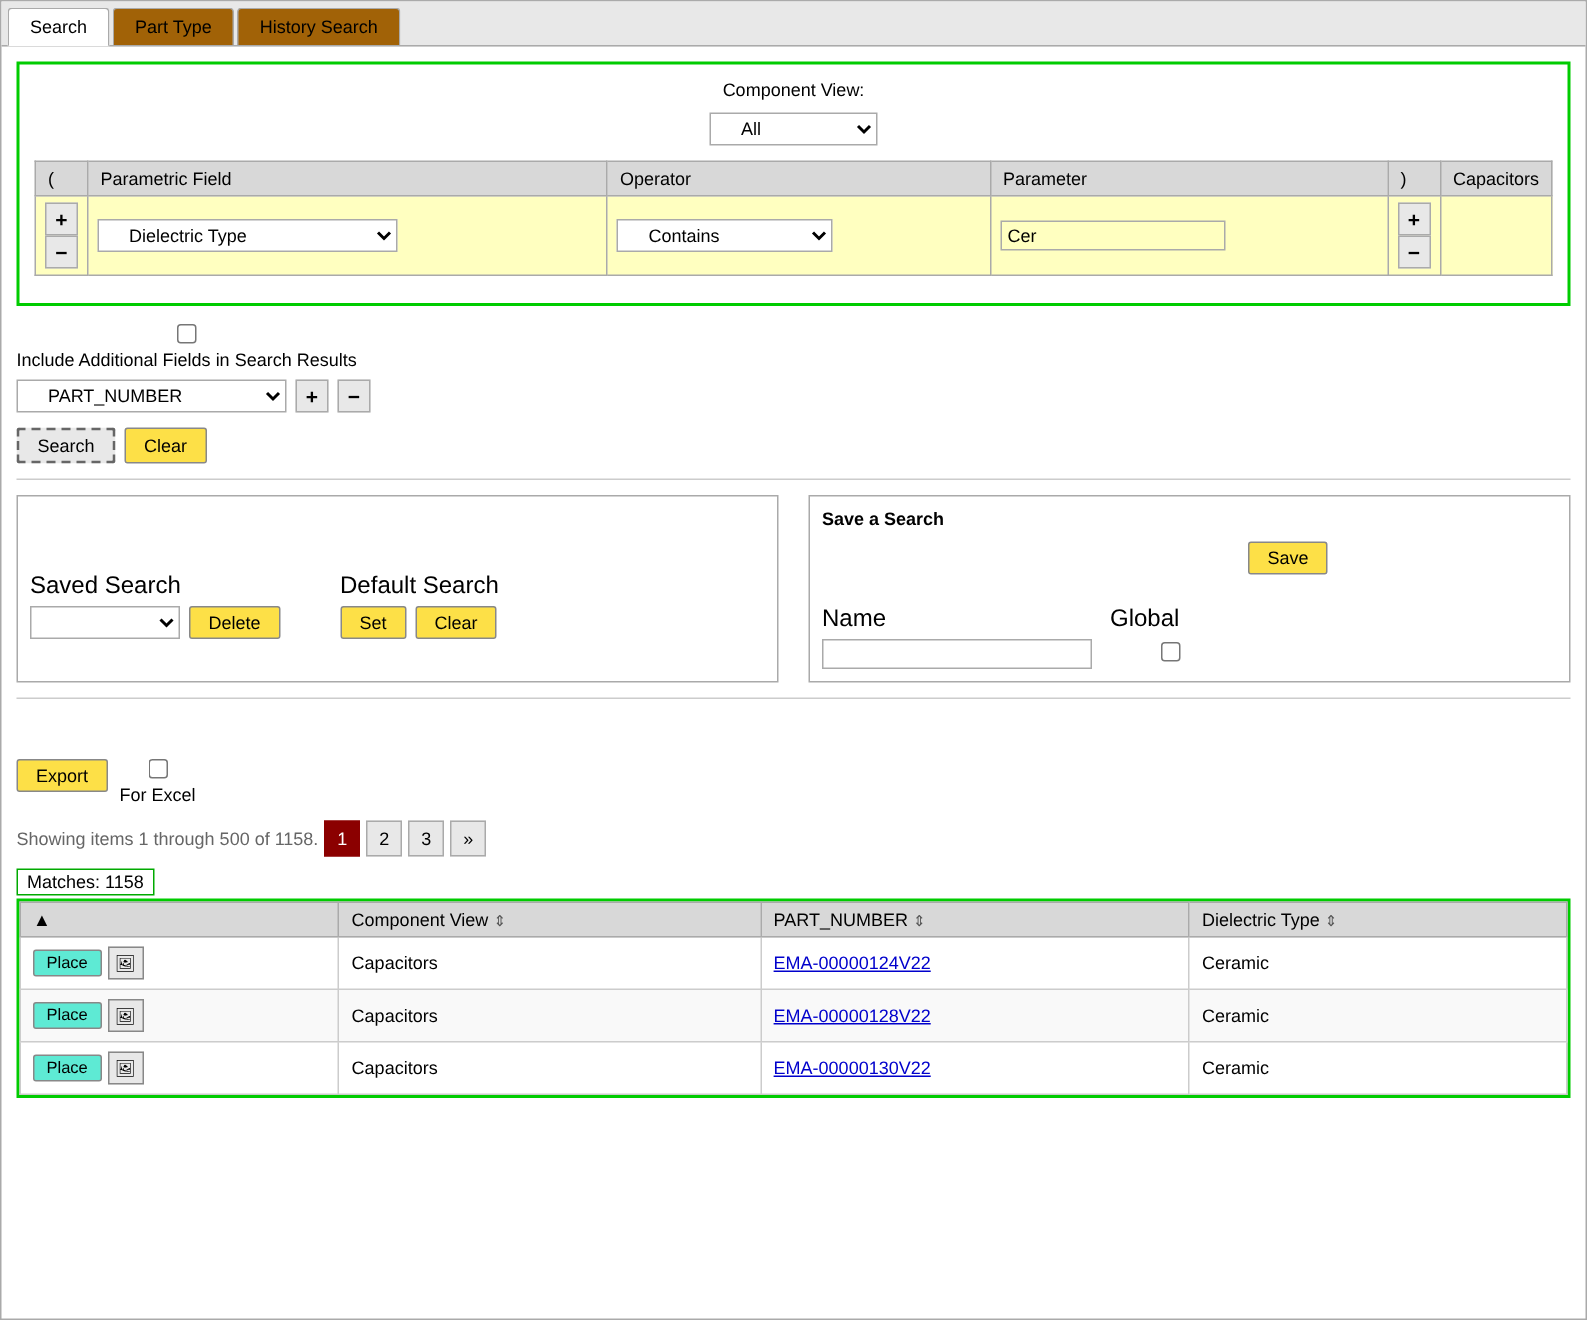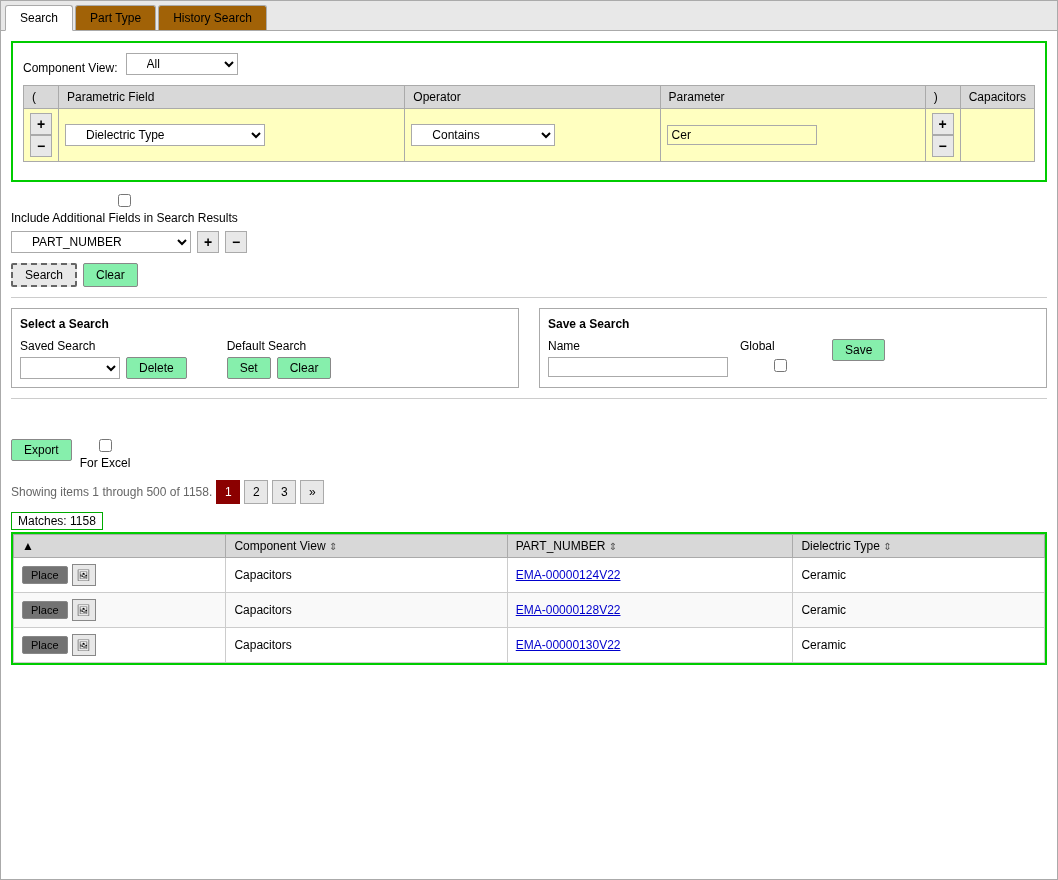--- a/index.html
+++ b/index.html
@@ -45,23 +45,24 @@
     }
     
     .search-section {
       border: 2px solid #00cc00;
       padding: 10px;
       margin-bottom: 12px;
       background: #fff;
     }
     .component-view-row {
       display: flex;
-      align-items: flex-end;
+      align-items: center;
       margin-bottom: 10px;
       gap: 8px;
+      flex-direction: column;
     }
     .component-view-row label {
       font-size: 12px;
     }
     select {
       font-size: 12px;
       border: 1px solid #aaa;
       padding: 2px 16px;
       background: #fff;
     }
@@ -140,21 +141,21 @@
     }
     
     .action-buttons {
       display: flex;
       gap: 6px;
       margin-bottom: 4px;
     }
     .btn {
       padding: 3px 12px;
       border: 1px solid #888;
-      background: #86efac;
+      background: #fde047;
       cursor: pointer;
       font-size: 12px;
       border-radius: 2px;
     }
     .btn-search {
       border: 2px dashed #666;
       background: #e8e8e8;
     }
     
     .divider {
@@ -172,22 +173,23 @@
       border: 1px solid #aaa;
       padding: 8px;
       flex: 1;
     }
     .search-box-title {
       font-size: 12px;
       font-weight: bold;
       margin-bottom: 8px;
     }
     .search-box-label {
-      font-size: 12px;
+      font-size: 16px;
       min-width: 80px;
+      margin-top: 43px;
     }
     .name-input {
       width: 180px;
       border: 1px solid #aaa;
       padding: 2px 4px;
       font-size: 12px;
     }
     
     .export-row {
       display: flex;
@@ -259,21 +261,21 @@
       padding: 6px 8px;
       font-size: 12px;
       vertical-align: middle;
     }
     .results-table tr:nth-child(even) td {
       background: #f9f9f9;
     }
     .btn-place {
       padding: 2px 8px;
       border: 1px solid #888;
-      background: #737373;
+      background: #5eead4;
       cursor: pointer;
       font-size: 11px;
       border-radius: 2px;
     }
     .btn-icon {
       width: 24px;
       height: 22px;
       border: 1px solid #888;
       background: #e8e8e8;
       cursor: pointer;
@@ -387,21 +389,20 @@
     <div class="action-buttons">
       <button class="btn btn-search">Search</button>
       <button class="btn">Clear</button>
     </div>
 
     <hr class="divider">
 
     <div class="search-management">
 
       <div class="search-box">
-        <div class="search-box-title">Select a Search</div>
         <div style="display:flex; gap:40px; align-items:flex-end;">
           <div>
             <div class="search-box-label">Saved Search</div>
             <div style="display:flex; gap:6px; align-items:center; margin-top:4px;">
               <select style="width:100px;">
                 <option></option>
               </select>
               <button class="btn">Delete</button>
             </div>
           </div>

